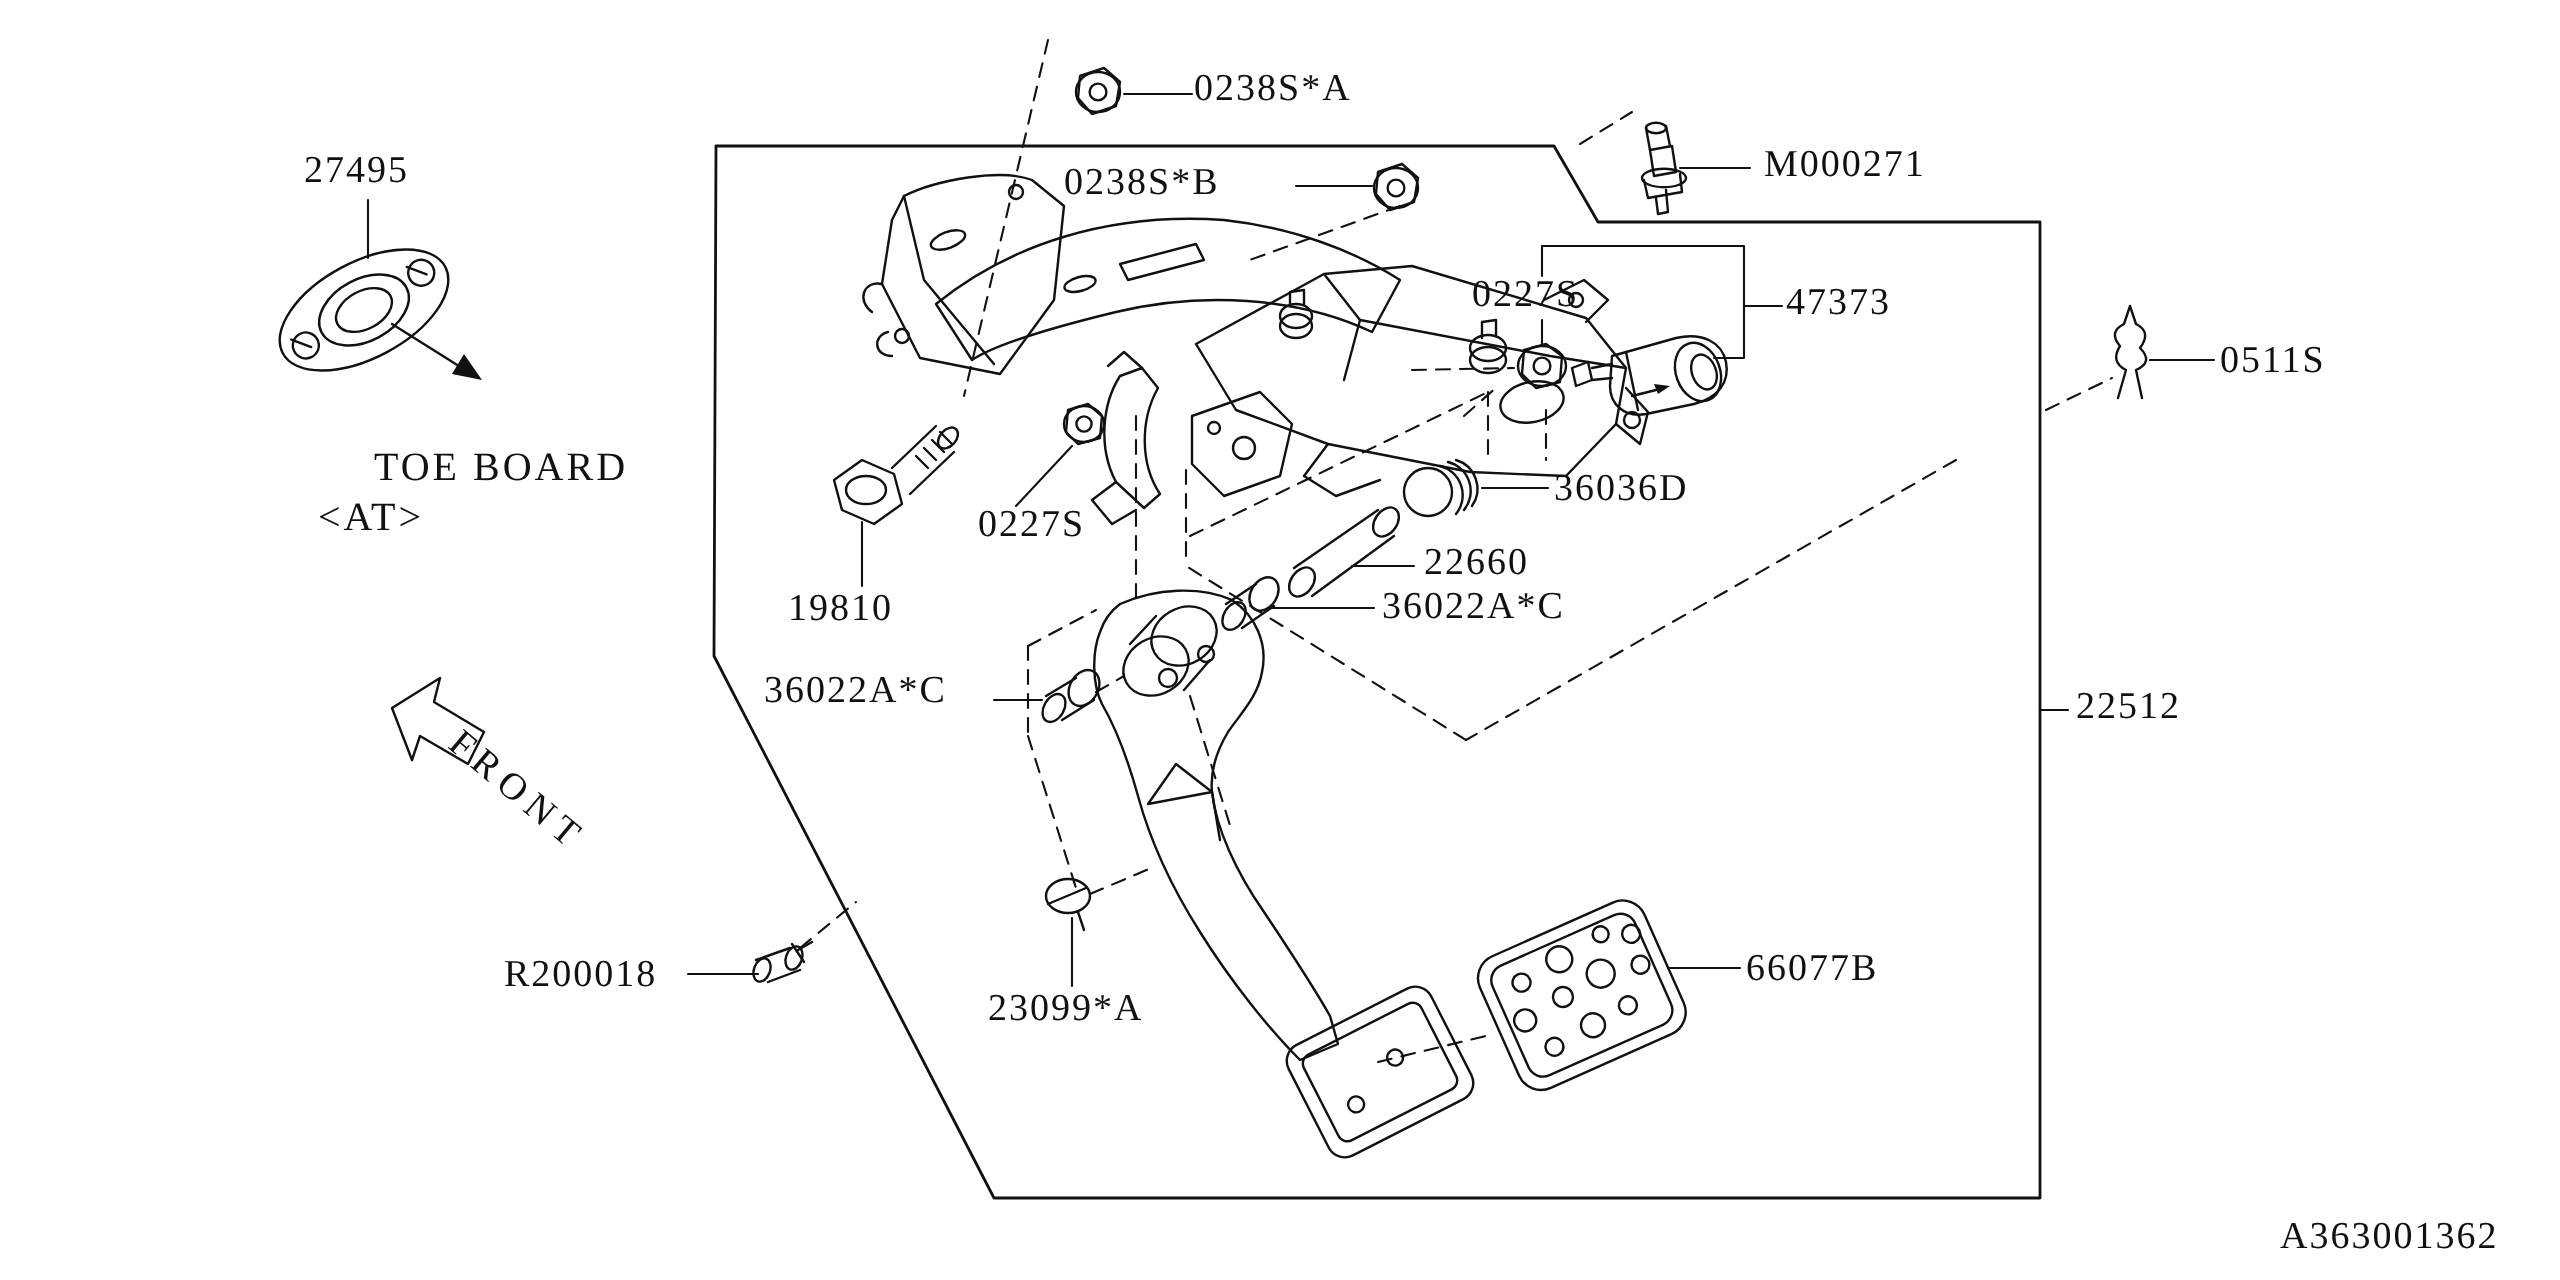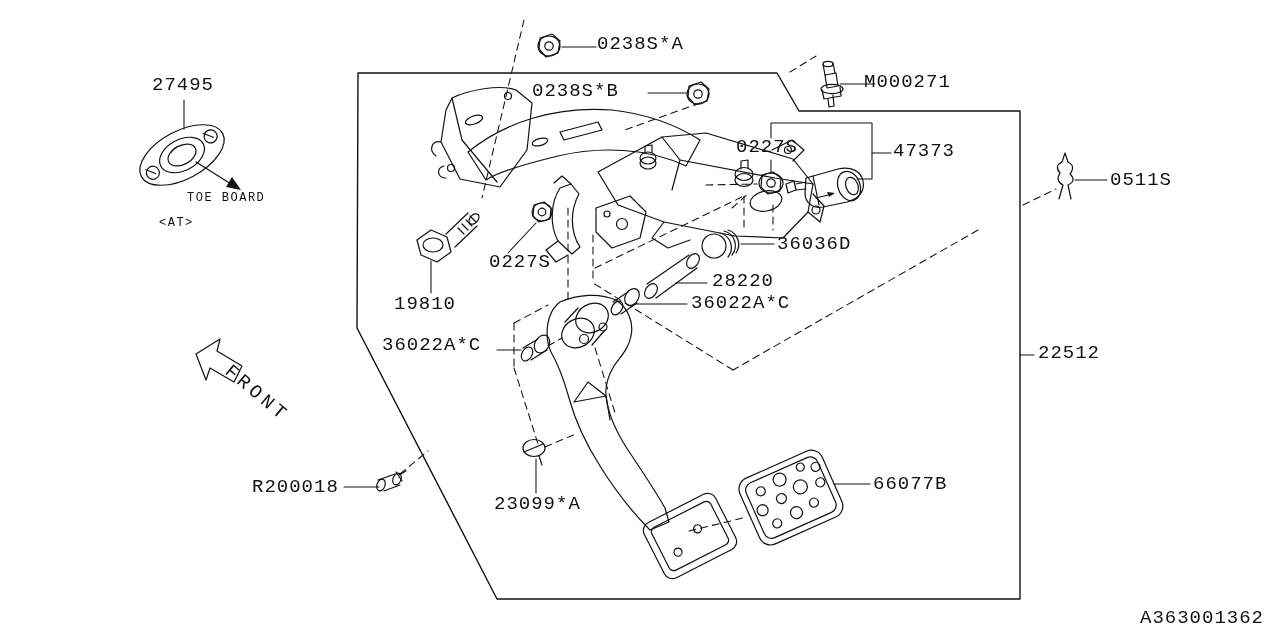--- a/index.html
+++ b/index.html
@@ -1,26 +1,26 @@
 <!DOCTYPE html>
 <html><head>
 <meta charset="utf-8">
 <style>
   html,body{margin:0;padding:0;background:#ffffff;}
   #stage{
     position:relative;width:1280px;height:640px;background:#ffffff;
-    font-family:Liberation Mono, monospace;
+    font-family:Liberation Serif, serif;
     color:#111111;overflow:hidden;
   }
   #linework{position:absolute;left:0;top:0;}
   .lbl{
     position:absolute;font-size:19px;letter-spacing:1px;white-space:pre;
     color:#111111;line-height:1;
   }
-  .lbl.big{font-size:12px;letter-spacing:1.5px;}
+  .lbl.big{font-size:20px;letter-spacing:1.5px;margin-top:32px;}
   .lbl.front{transform:rotate(40deg);transform-origin:left top;letter-spacing:4px;}
   svg *{vector-effect:non-scaling-stroke;}
 </style>
 </head>
 <body>
 
 <div id="stage">
 
   <svg id="linework" width="1280" height="640" viewBox="0 0 1280 640" fill="none" stroke="#111111" stroke-width="1.2" stroke-linecap="round" stroke-linejoin="round">
 
@@ -259,30 +259,30 @@
       <circle cx="804" cy="492" r="7"></circle>
       <circle cx="824" cy="496" r="4.5"></circle>
       <circle cx="768" cy="516" r="4.5"></circle>
       <circle cx="790" cy="514" r="6"></circle>
       <circle cx="810" cy="512" r="4.5"></circle>
     </g>
   </svg>
 
   <div class="lbl" style="left:597px;top:35px">0238S*A</div>
   <div class="lbl" style="left:532px;top:82px">0238S*B</div>
-  <div class="lbl" style="left:864px;top:73px">M000271</div>
+  <div class="lbl" style="left:882px;top:73px">M000271</div>
   <div class="lbl" style="left:736px;top:138px">0227S</div>
   <div class="lbl" style="left:893px;top:142px">47373</div>
   <div class="lbl" style="left:1110px;top:171px">0511S</div>
   <div class="lbl" style="left:1038px;top:344px">22512</div>
   <div class="lbl" style="left:152px;top:76px">27495</div>
   <div class="lbl" style="left:394px;top:295px">19810</div>
   <div class="lbl" style="left:489px;top:253px">0227S</div>
   <div class="lbl" style="left:777px;top:235px">36036D</div>
-  <div class="lbl" style="left:712px;top:272px">28220</div>
+  <div class="lbl" style="left:712px;top:272px">22660</div>
   <div class="lbl" style="left:691px;top:294px">36022A*C</div>
   <div class="lbl" style="left:382px;top:336px">36022A*C</div>
   <div class="lbl" style="left:494px;top:495px">23099*A</div>
   <div class="lbl" style="left:252px;top:478px">R200018</div>
   <div class="lbl" style="left:873px;top:475px">66077B</div>
 
   <div class="lbl big" style="left:187px;top:192px">TOE BOARD</div>
   <div class="lbl big" style="left:159px;top:217px">&lt;AT&gt;</div>
   <div class="lbl front" style="left:233px;top:362px">FRONT</div>
 

